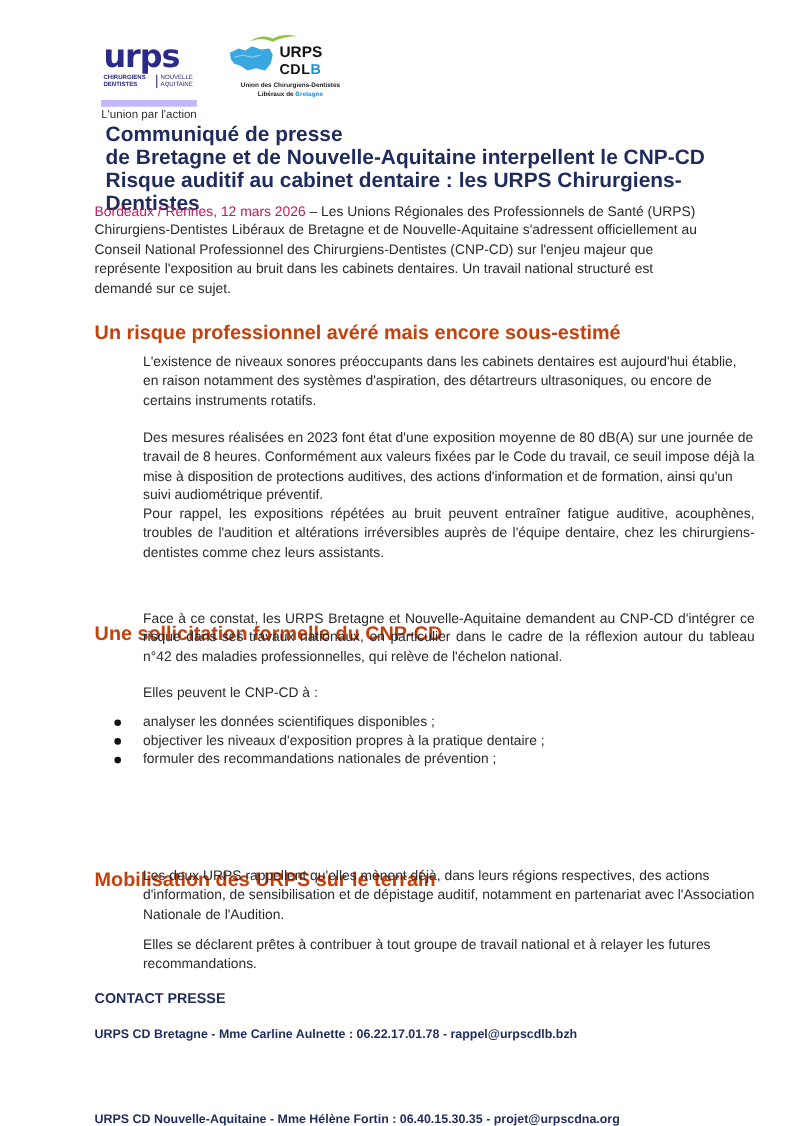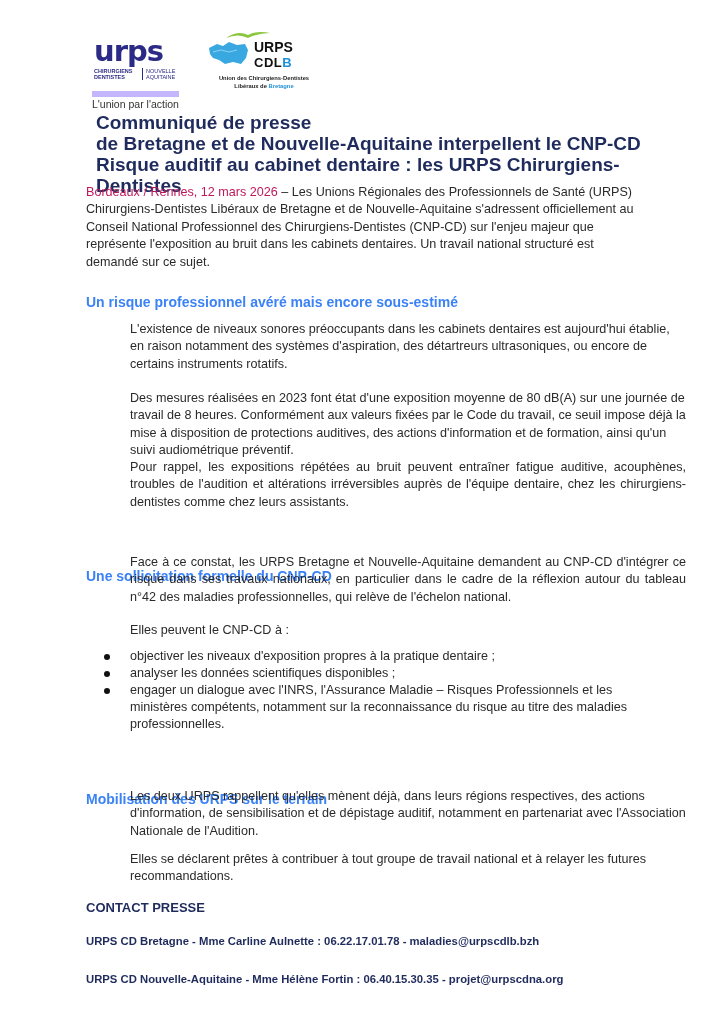--- a/index.html
+++ b/index.html
@@ -27,21 +27,21 @@
                 font-weight: bold; color: #222; line-height: 8px; }
     .cdlb-sub .blue { color: #1e90d6; }
 
     
     .title-block { position: absolute; left: 96px; top: 112px; width: 560px; color: #1f2b5c;
                    font-weight: bold; font-size: 19px; line-height: 21px; }
     .lead { position: absolute; left: 86px; top: 184px; width: 556px; font-size: 12.6px; line-height: 17.4px;
             color: #2a2a2a; }
     .lead .strong { font-weight: normal; color: #be185d; }
 
-    .h2 { position: absolute; left: 86px; font-weight: bold; font-size: 14px; color: #3b82f6; line-height: 18px; }
+    .h2 { position: absolute; left: 86px; font-weight: bold; font-size: 18px; color: #c2410c; line-height: 18px; }
     .p { position: absolute; left: 86px; width: 556px; font-size: 12.6px; line-height: 17.4px; color: #2a2a2a; margin-left: 44px; }
     .p.justify { text-align: justify; text-align-last: left; }
 
     ul.bullets { position: absolute; left: 86px; top: 648px; width: 560px; margin: 0; padding: 0; list-style: none;
                  font-size: 12.6px; line-height: 17px; color: #2a2a2a; }
     ul.bullets li { position: relative; padding-left: 44px; }
     ul.bullets li .dot { position: absolute; left: 18px; top: 6px; width: 6px; height: 6px; border-radius: 50%; background: #111; }
 
     .contact-title { position: absolute; left: 86px; top: 900px; font-weight: bold; font-size: 13px; color: #1f2b5c; }
     .contact-line { position: absolute; left: 86px; font-weight: bold; font-size: 11.3px; color: #1f2b5c; white-space: nowrap; }
@@ -90,24 +90,24 @@
 
 <div class="h2" style="top:293px;">Un risque professionnel avéré mais encore sous-estimé</div>
 <div class="p" style="top:321px;">L'existence de niveaux sonores préoccupants dans les cabinets dentaires est aujourd'hui établie, en raison notamment des systèmes d'aspiration, des détartreurs ultrasoniques, ou encore de certains instruments rotatifs.</div>
 <div class="p" style="top:390px;">Des mesures réalisées en 2023 font état d'une exposition moyenne de 80 dB(A) sur une journée de travail de 8 heures. Conformément aux valeurs fixées par le Code du travail, ce seuil impose déjà la mise à disposition de protections auditives, des actions d'information et de formation, ainsi qu'un suivi audiométrique préventif.</div>
 <div class="p justify" style="top:459px;">Pour rappel, les expositions répétées au bruit peuvent entraîner fatigue auditive, acouphènes, troubles de l'audition et altérations irréversibles auprès de l'équipe dentaire, chez les chirurgiens-dentistes comme chez leurs assistants.</div>
 
 <div class="h2" style="top:524px;margin-top:43px;">Une sollicitation formelle du CNP-CD</div>
 <div class="p justify" style="top:554px;">Face à ce constat, les URPS Bretagne et Nouvelle-Aquitaine demandent au CNP-CD d'intégrer ce risque dans ses travaux nationaux, en particulier dans le cadre de la réflexion autour du tableau n°42 des maladies professionnelles, qui relève de l'échelon national.</div>
 <div class="p" style="top:622px;">Elles peuvent le CNP-CD à :</div>
 <ul class="bullets">
+  <li><span class="dot"></span><span>analyser les données scientifiques disponibles ;</span></li>
   <li><span class="dot"></span><span>objectiver les niveaux d'exposition propres à la pratique dentaire ;</span></li>
-  <li><span class="dot"></span><span>analyser les données scientifiques disponibles ;</span></li>
-  <li><span class="dot"></span><span>engager un dialogue avec l'INRS, l'Assurance Maladie – Risques Professionnels et les ministères compétents, notamment sur la reconnaissance du risque au titre des maladies professionnelles.</span></li>
+  <li><span class="dot"></span><span>formuler des recommandations nationales de prévention ;</span></li>
 </ul>
 
 <div class="h2" style="top:790px;">Mobilisation des URPS sur le terrain</div>
 <div class="p" style="top:788px;">Les deux URPS rappellent qu'elles mènent déjà, dans leurs régions respectives, des actions d'information, de sensibilisation et de dépistage auditif, notamment en partenariat avec l'Association Nationale de l'Audition.</div>
 <div class="p" style="top:851px;">Elles se déclarent prêtes à contribuer à tout groupe de travail national et à relayer les futures recommandations.</div>
 
 <div class="contact-title">CONTACT PRESSE</div>
-<div class="contact-line" style="top:935px;"><span>URPS CD Bretagne - Mme Carline Aulnette : 06.22.17.01.78 - </span><span>maladies@urpscdlb.bzh</span></div>
-<div class="contact-line" style="top:973px;"><span>URPS CD Nouvelle-Aquitaine - Mme Hélène Fortin : 06.40.15.30.35 - </span><span>projet@urpscdna.org</span></div>
+<div class="contact-line" style="top:935px;"><span>URPS CD Bretagne - Mme Carline Aulnette : 06.22.17.01.78 - </span><span>rappel@urpscdlb.bzh</span></div>
+<div class="contact-line" style="top:1012px;"><span>URPS CD Nouvelle-Aquitaine - Mme Hélène Fortin : 06.40.15.30.35 - </span><span>projet@urpscdna.org</span></div>
 
 </body></html>

